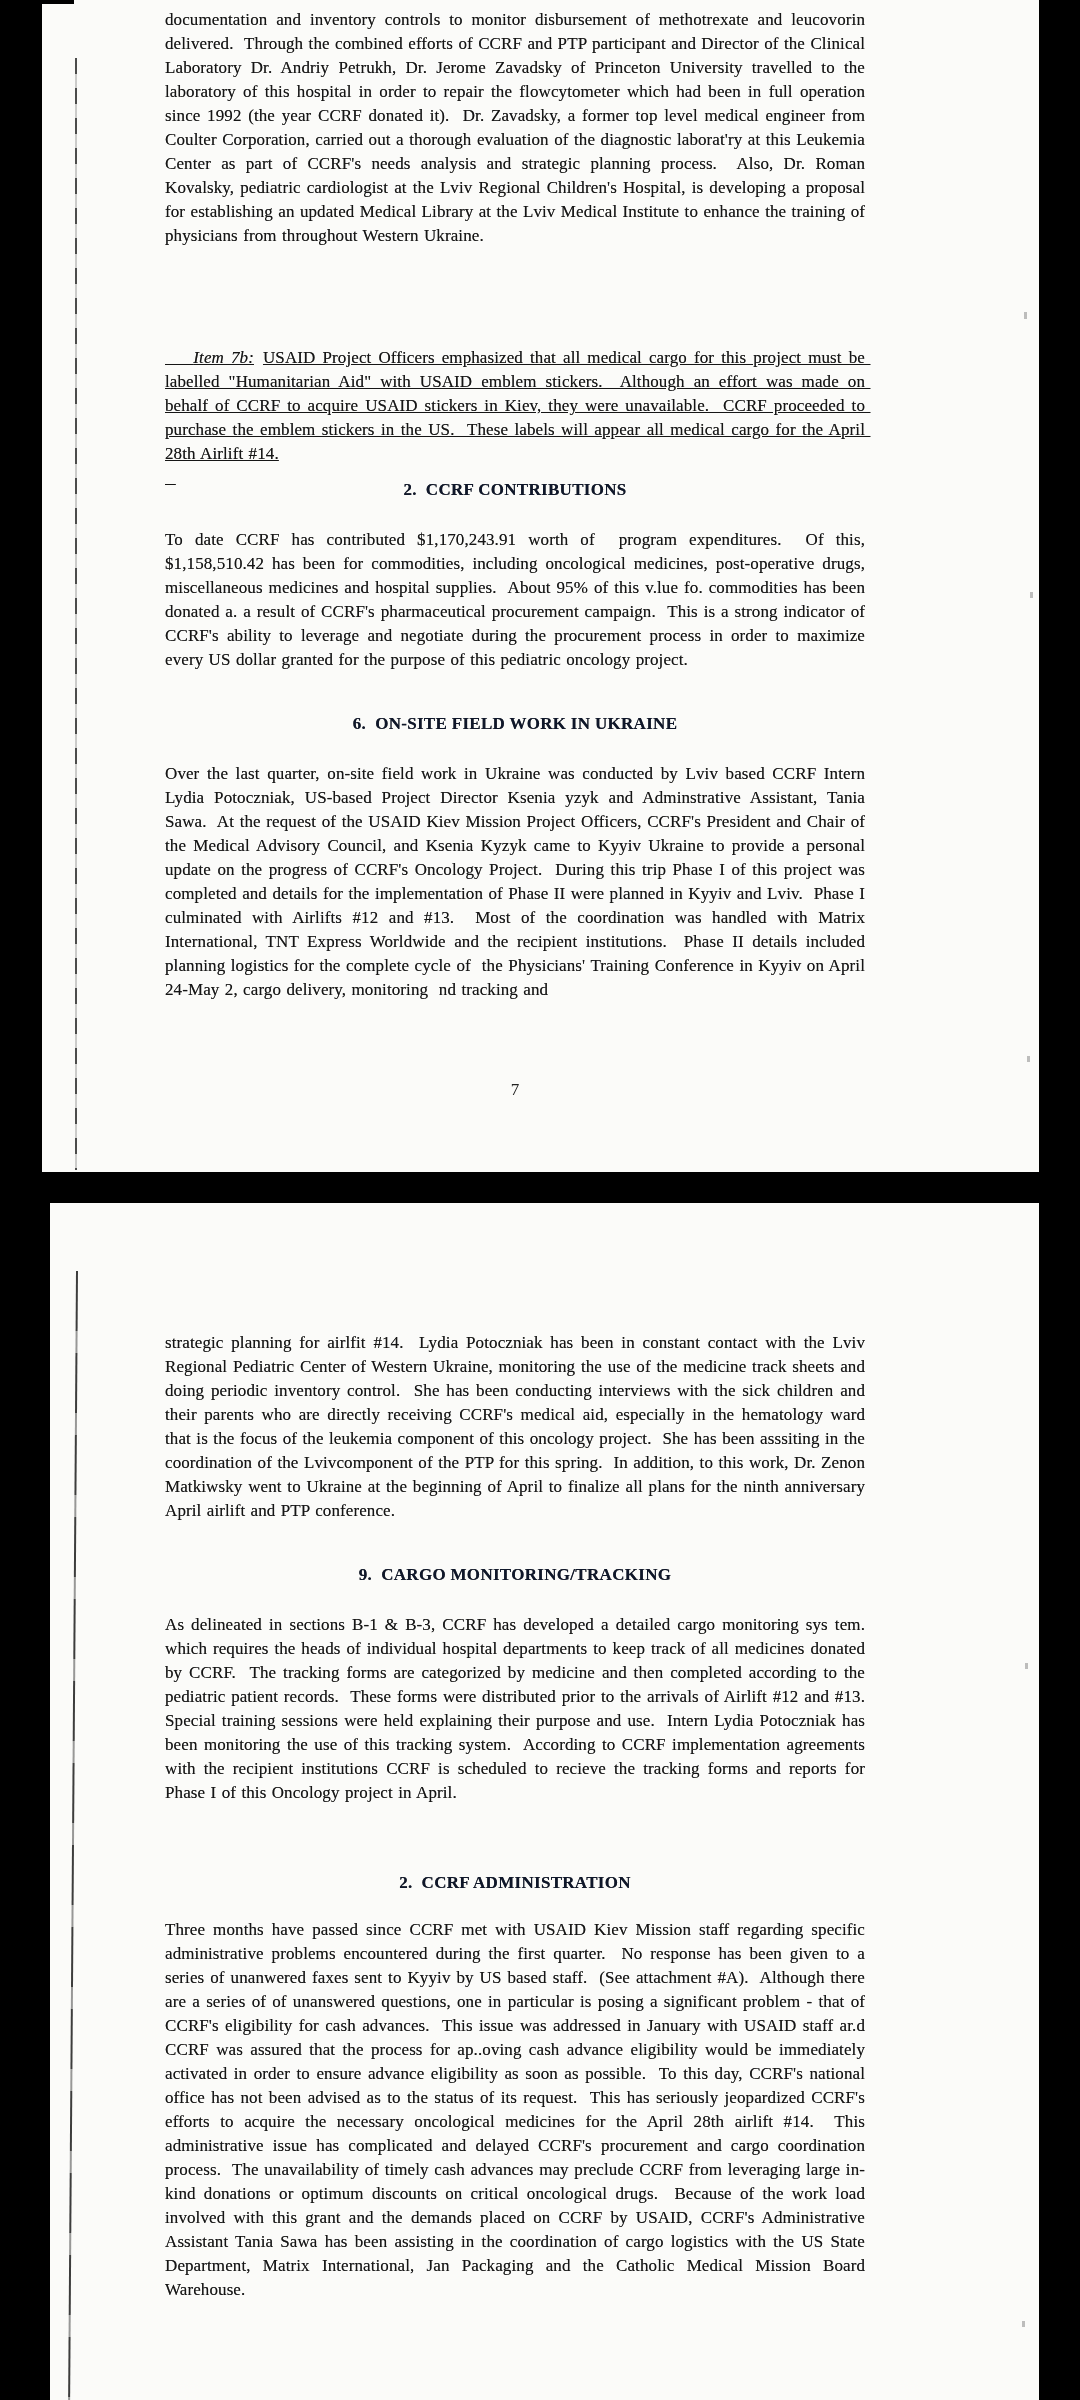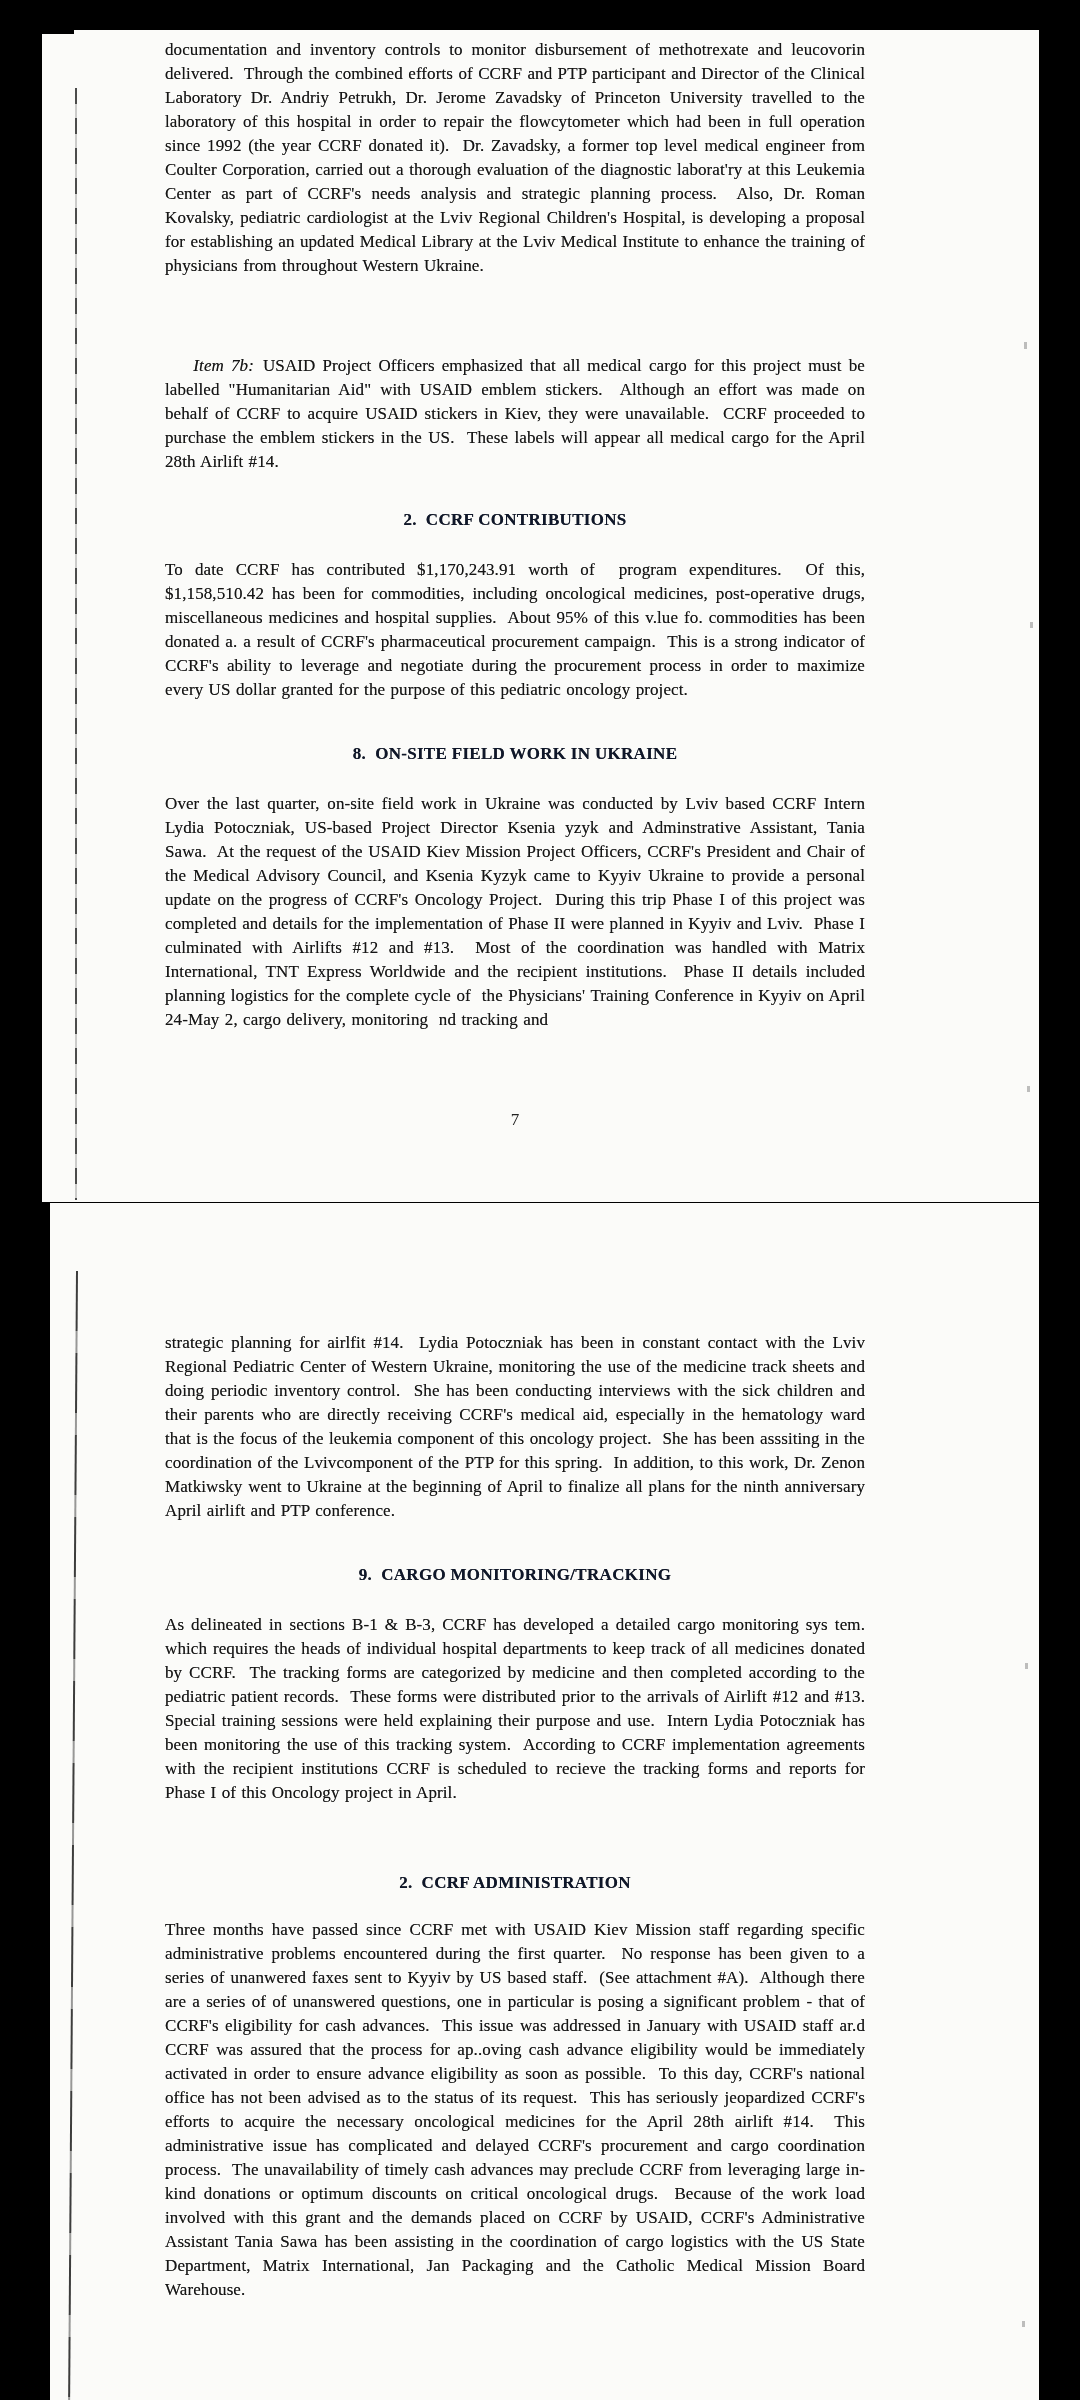--- a/index.html
+++ b/index.html
@@ -7,21 +7,21 @@
     width:1080px;height:2400px;
     background:#000;
     position:relative;
     font-family:"Liberation Serif","DejaVu Serif",serif;
     overflow:hidden;
   }
   .page{
     position:absolute;
     background:#fbfbf9;
   }
-  #page1{left:42px;top:0;width:997px;height:1172px;margin-top:30px;}
+  #page1{left:42px;top:0;width:997px;height:1172px;}
   #page2{left:50px;top:1203px;width:989px;height:1367px;}
   .block{
     position:absolute;
     left:123px;
     width:700px;
     font-size:17px;
     line-height:24px;
     color:#161616;
     text-align:justify;
     white-space:pre-wrap;
@@ -78,29 +78,29 @@
 </style>
 </head>
 <body>
 
 <div id="page1" class="page">
   <div class="nub" style="left:0;top:0;width:32px;height:4px;"></div>
   <div id="artifact1" class="artifact-line"></div>
 
   <div class="block" style="top:8px;">documentation and inventory controls to monitor disbursement of methotrexate and leucovorin delivered.  Through the combined efforts of CCRF and PTP participant and Director of the Clinical Laboratory Dr. Andriy Petrukh, Dr. Jerome Zavadsky of Princeton University travelled to the laboratory of this hospital in order to repair the flowcytometer which had been in full operation since 1992 (the year CCRF donated it).  Dr. Zavadsky, a former top level medical engineer from Coulter Corporation, carried out a thorough evaluation of the diagnostic laborat'ry at this Leukemia Center as part of CCRF's needs analysis and strategic planning process.  Also, Dr. Roman Kovalsky, pediatric cardiologist at the Lviv Regional Children's Hospital, is developing a proposal for establishing an updated Medical Library at the Lviv Medical Institute to enhance the training of physicians from throughout Western Ukraine.</div>
 
-  <div class="block" style="top:300px;">
+  <div class="block" style="top:322px;text-decoration:underline;">
     <span class="lead-italic">Item 7b:</span><span>USAID Project Officers emphasized that all medical cargo for this project must be labelled "Humanitarian Aid" with USAID emblem stickers.  Although an effort was made on behalf of CCRF to acquire USAID stickers in Kiev, they were unavailable.  CCRF proceeded to purchase the emblem stickers in the US.  These labels will appear all medical cargo for the April 28th Airlift #14.</span>
   </div>
 
   <div class="heading" style="top:478px;">2.  CCRF CONTRIBUTIONS</div>
 
   <div class="block" style="top:528px;">To date CCRF has contributed $1,170,243.91 worth of  program expenditures.  Of this, $1,158,510.42 has been for commodities, including oncological medicines, post-operative drugs, miscellaneous medicines and hospital supplies.  About 95% of this v.lue fo. commodities has been donated a. a result of CCRF's pharmaceutical procurement campaign.  This is a strong indicator of CCRF's ability to leverage and negotiate during the procurement process in order to maximize every US dollar granted for the purpose of this pediatric oncology project.</div>
 
-  <div class="heading" style="top:712px;">8.  ON-SITE FIELD WORK IN UKRAINE</div>
+  <div class="heading" style="top:712px;">6.  ON-SITE FIELD WORK IN UKRAINE</div>
 
   <div class="block" style="top:762px;">Over the last quarter, on-site field work in Ukraine was conducted by Lviv based CCRF Intern Lydia Potoczniak, US-based Project Director Ksenia yzyk and Adminstrative Assistant, Tania Sawa.  At the request of the USAID Kiev Mission Project Officers, CCRF's President and Chair of the Medical Advisory Council, and Ksenia Kyzyk came to Kyyiv Ukraine to provide a personal update on the progress of CCRF's Oncology Project.  During this trip Phase I of this project was completed and details for the implementation of Phase II were planned in Kyyiv and Lviv.  Phase I culminated with Airlifts #12 and #13.  Most of the coordination was handled with Matrix International, TNT Express Worldwide and the recipient institutions.  Phase II details included planning logistics for the complete cycle of  the Physicians' Training Conference in Kyyiv on April 24-May 2, cargo delivery, monitoring  nd tracking and</div>
 
   <div class="page-number" style="top:1080px;">7</div>
 
   <div class="speck" style="left:982px;top:312px;width:3px;height:7px;"></div>
   <div class="speck" style="left:988px;top:592px;width:3px;height:6px;"></div>
   <div class="speck" style="left:985px;top:1056px;width:3px;height:6px;"></div>
 </div>
 

